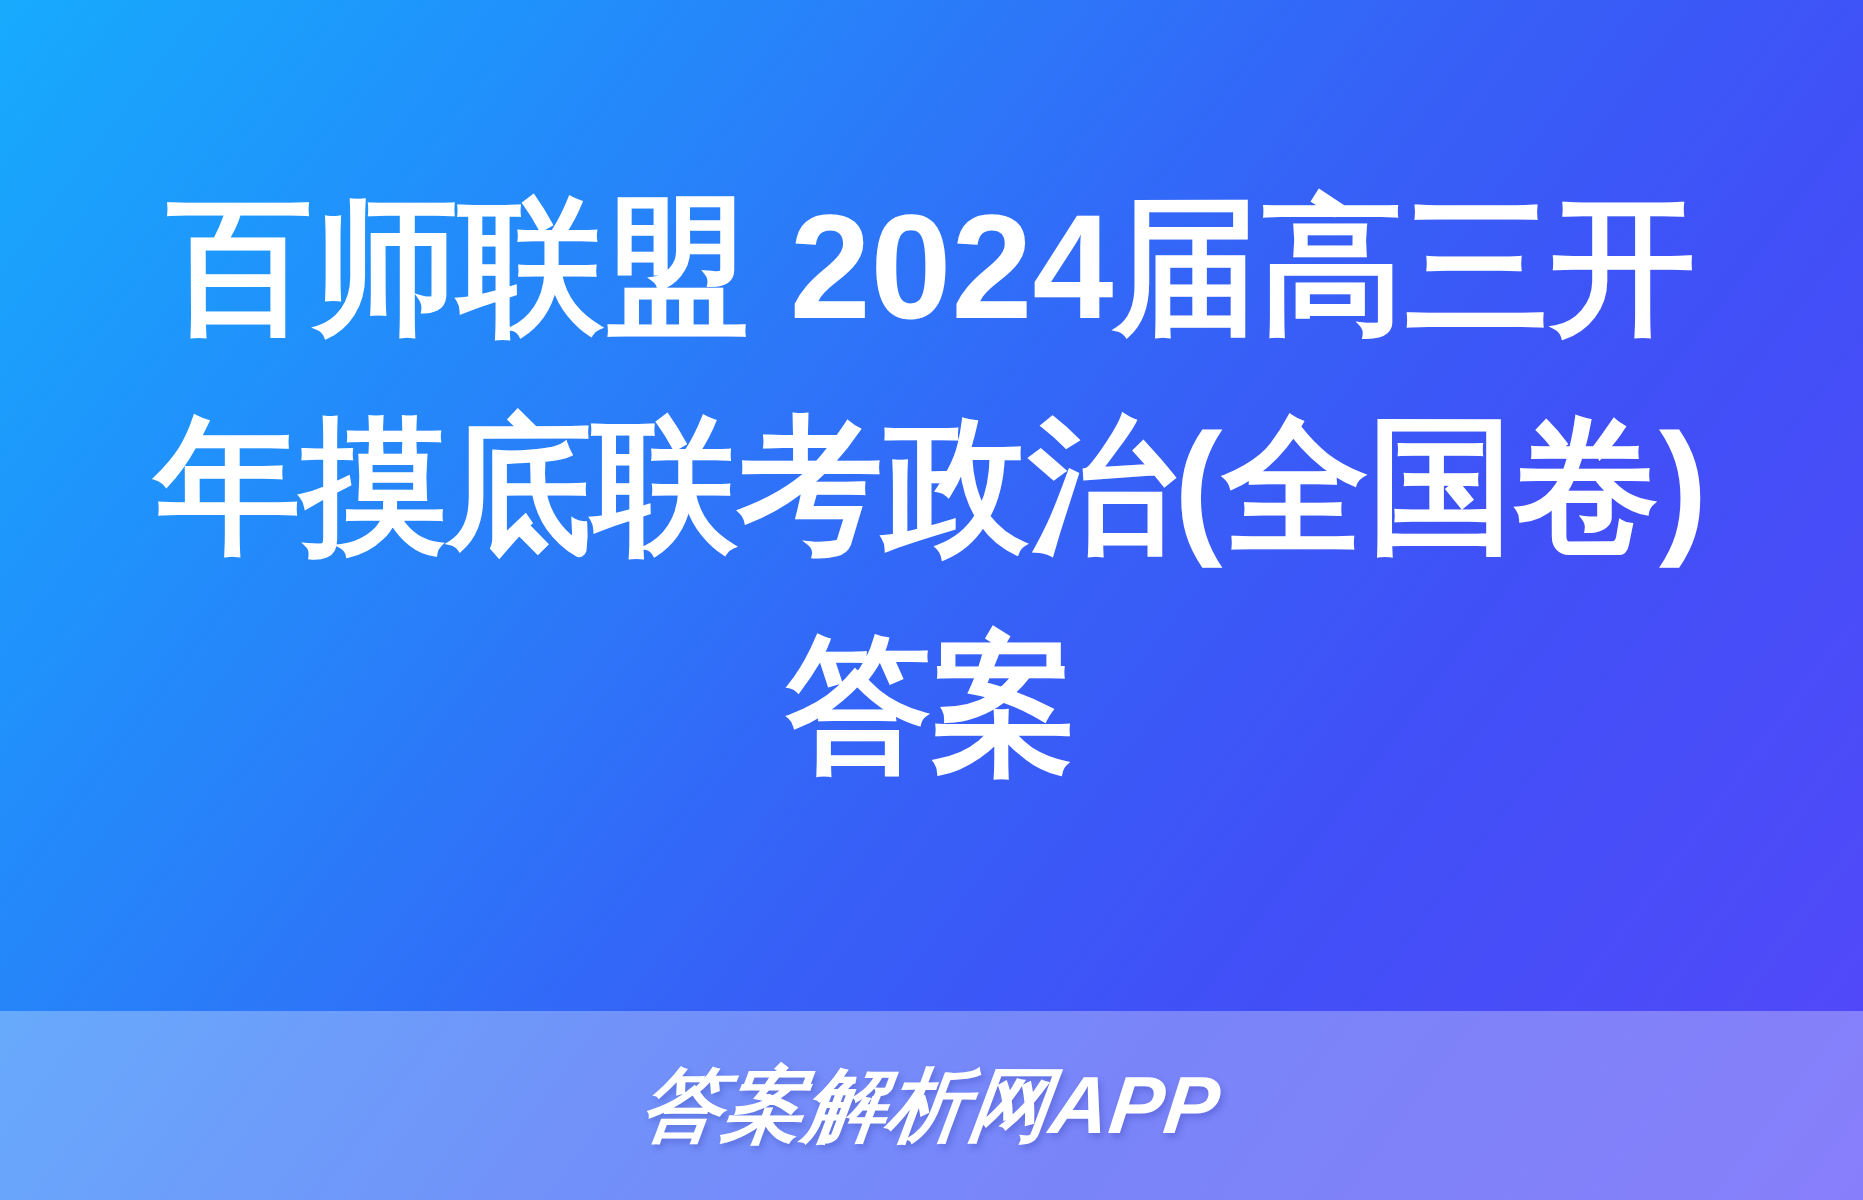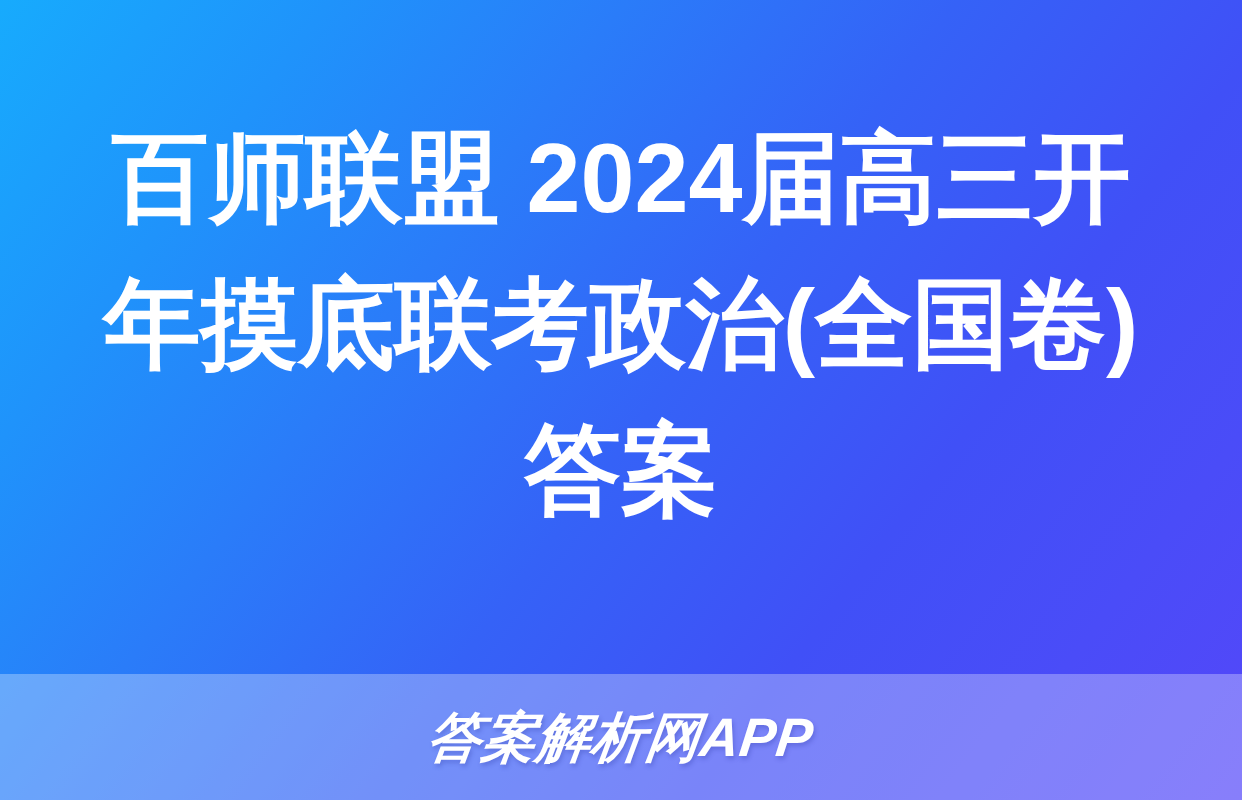--- a/index.html
+++ b/index.html
@@ -29,20 +29,21 @@
 
   
   #title-block {
     position: absolute;
     left: 0;
     top: 0;
     width: 1242px;
     height: 674px;
     display: flex;
     flex-direction: column;
+    align-items: center;
     justify-content: center;
     box-sizing: border-box;
     padding: 0 56px 26px 56px;
   }
 
   .title-line {
     color: #ffffff;
     font-weight: 700;
     font-size: 98px;
     line-height: 146px;

